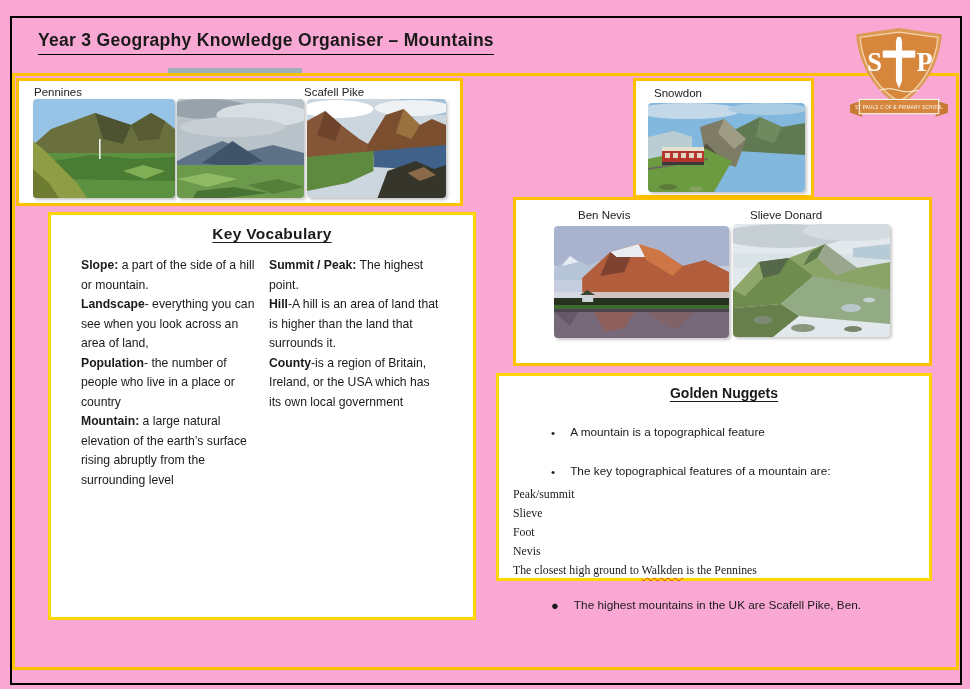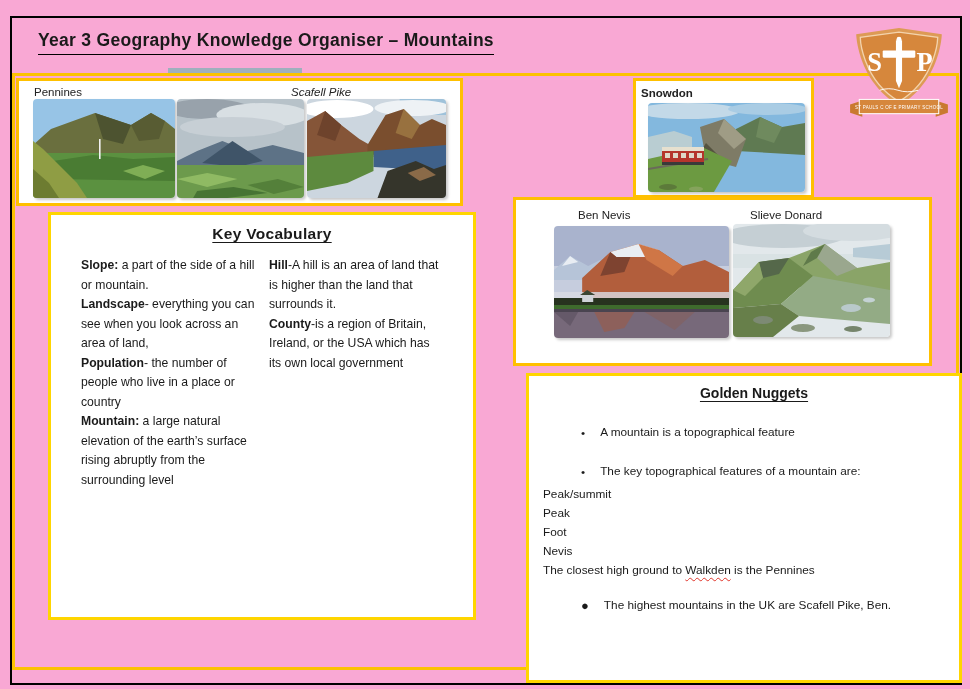--- a/index.html
+++ b/index.html
@@ -27,40 +27,40 @@
   .col{width:50%;font-size:12.2px;line-height:1.6;}
   .col p{margin:0;}
   .nug-heading{margin-top:9px;font-size:14px;}
   .nug-body{padding:0 12px;font-size:11.8px;}
   .bullet-row{display:flex;gap:15px;padding-left:40px;align-items:flex-start;}
   .blt{flex:0 0 auto;line-height:1.4;}
   .blt.big{font-size:13px;line-height:1.2;}
   .b1{margin-top:24px;}
   .b2{margin-top:22px;}
   .b3{margin-top:18px;}
-  .nug-lines{margin:5px 0 0 2px;}
+  .nug-lines{margin:5px 0 0 2px;font-family:Liberation Serif, serif;}
   .nug-lines p{margin:0;line-height:19px;}
   .sq{text-decoration:underline wavy #e0352b;text-decoration-thickness:1px;
       text-underline-offset:2.5px;}
 </style>
 </head>
 <body>
 
 <div class="page">
 
   <div class="black-border"></div>
 
   <div class="title">Year 3 Geography Knowledge Organiser – Mountains</div>
 
   <div class="peek-strip"></div>
   <div class="frame"></div>
 
   <section class="box gold" style="left:16px;top:78px;width:447px;height:128px;">
     <span class="plabel" style="left:15px;top:5px;">Pennines</span>
-    <span class="plabel" style="left:272px;top:5px;font-style:italic;">Scafell Pike</span>
+    <span class="plabel" style="left:285px;top:5px;">Scafell Pike</span>
 
     <div class="photo" style="left:14px;top:18px;width:142px;height:99px;">
       <svg viewBox="0 0 142 99" preserveAspectRatio="none">
         <rect width="142" height="52" fill="#97c4e6"></rect>
         <polygon points="0,46 18,30 40,22 62,14 80,20 98,26 118,14 132,22 142,30 142,62 0,62" fill="#6a6f3e"></polygon>
         <polygon points="62,14 80,20 98,26 90,45 70,40" fill="#4d5330"></polygon>
         <polygon points="98,26 118,14 132,22 126,40 106,42" fill="#585c33"></polygon>
         <rect y="54" width="142" height="45" fill="#5b9140"></rect>
         <polygon points="20,62 60,56 100,60 142,58 142,82 20,80" fill="#4a7c33"></polygon>
         <polygon points="90,72 110,66 132,72 112,80" fill="#7fae55"></polygon>
@@ -97,21 +97,21 @@
         <polygon points="96,10 112,26 104,40 88,34" fill="#98713f"></polygon>
         <polygon points="66,52 138,46 138,72 66,68" fill="#3f618a"></polygon>
         <polygon points="0,58 66,52 66,72 40,84 0,92" fill="#5d8a3e"></polygon>
         <polygon points="80,72 108,62 126,70 138,66 138,99 70,99" fill="#35352b"></polygon>
         <polygon points="100,74 116,68 128,76 112,82" fill="#8a6a48"></polygon>
       </svg>
     </div>
   </section>
 
   <section class="box gold" style="left:633px;top:78px;width:181px;height:120px;">
-    <span class="plabel" style="left:5px;top:6px;font-weight:bold;">Snowdon</span>
+    <span class="plabel" style="left:18px;top:6px;">Snowdon</span>
     <div class="photo" style="left:12px;top:22px;width:157px;height:89px;">
       <svg viewBox="0 0 157 89" preserveAspectRatio="none">
         <rect width="157" height="89" fill="#83b8de"></rect>
         <ellipse cx="40" cy="8" rx="52" ry="8" fill="#c3d9e8"></ellipse>
         <ellipse cx="120" cy="6" rx="40" ry="6" fill="#a9cce4"></ellipse>
         <polygon points="0,34 26,28 44,34 44,56 0,56" fill="#b9cdd2"></polygon>
         <polygon points="88,26 112,14 134,24 157,20 157,52 88,48" fill="#5f7a52"></polygon>
         <polygon points="112,14 134,24 126,40 108,34" fill="#6f8a5e"></polygon>
         <polygon points="52,24 76,16 98,36 88,64 58,56" fill="#7e7b66"></polygon>
         <polygon points="76,16 98,36 86,46 70,30" fill="#9f9c85"></polygon>
@@ -201,40 +201,41 @@
   <section class="box yellow" style="left:48px;top:212px;width:428px;height:408px;">
     <div class="box-heading vocab-heading">Key Vocabulary</div>
     <div class="cols">
       <div class="col">
         <p><b>Slope:</b><span> a part of the side of a hill or mountain.</span></p>
         <p><b>Landscape</b><span>- everything you can see when you look across an area of land,</span></p>
         <p><b>Population</b><span>- the number of people who live in a place or country</span></p>
         <p><b>Mountain:</b><span> a large natural elevation of the earth’s surface rising abruptly from the surrounding level</span></p>
       </div>
       <div class="col">
+        <p><b>Summit / Peak:</b><span> The highest point.</span></p>
         <p><b>Hill</b><span>-A hill is an area of land that is higher than the land that surrounds it.</span></p>
         <p><b>County</b><span>-is a region of Britain, Ireland, or the USA which has its own local government</span></p>
       </div>
     </div>
   </section>
 
-  <section class="box yellow" style="left:526px;top:373px;width:436px;height:310px;">
+  <section class="box yellow" style="left:496px;top:373px;width:436px;height:208px;">
     <div class="box-heading nug-heading">Golden Nuggets</div>
     <div class="nug-body">
       <div class="bullet-row b1">
         <span class="blt">•</span>
         <span>A mountain is a topographical feature</span>
       </div>
       <div class="bullet-row b2">
         <span class="blt">•</span>
         <span>The key topographical features of a mountain are:</span>
       </div>
       <div class="nug-lines">
         <p>Peak/summit</p>
-        <p>Peak</p>
+        <p>Slieve</p>
         <p>Foot</p>
         <p>Nevis</p>
         <p><span>The closest high ground to </span><span class="sq">Walkden</span><span> is the Pennines</span></p>
       </div>
       <div class="bullet-row b3">
         <span class="blt big">●</span>
         <span>The highest mountains in the UK are Scafell Pike, Ben.</span>
       </div>
     </div>
   </section>

